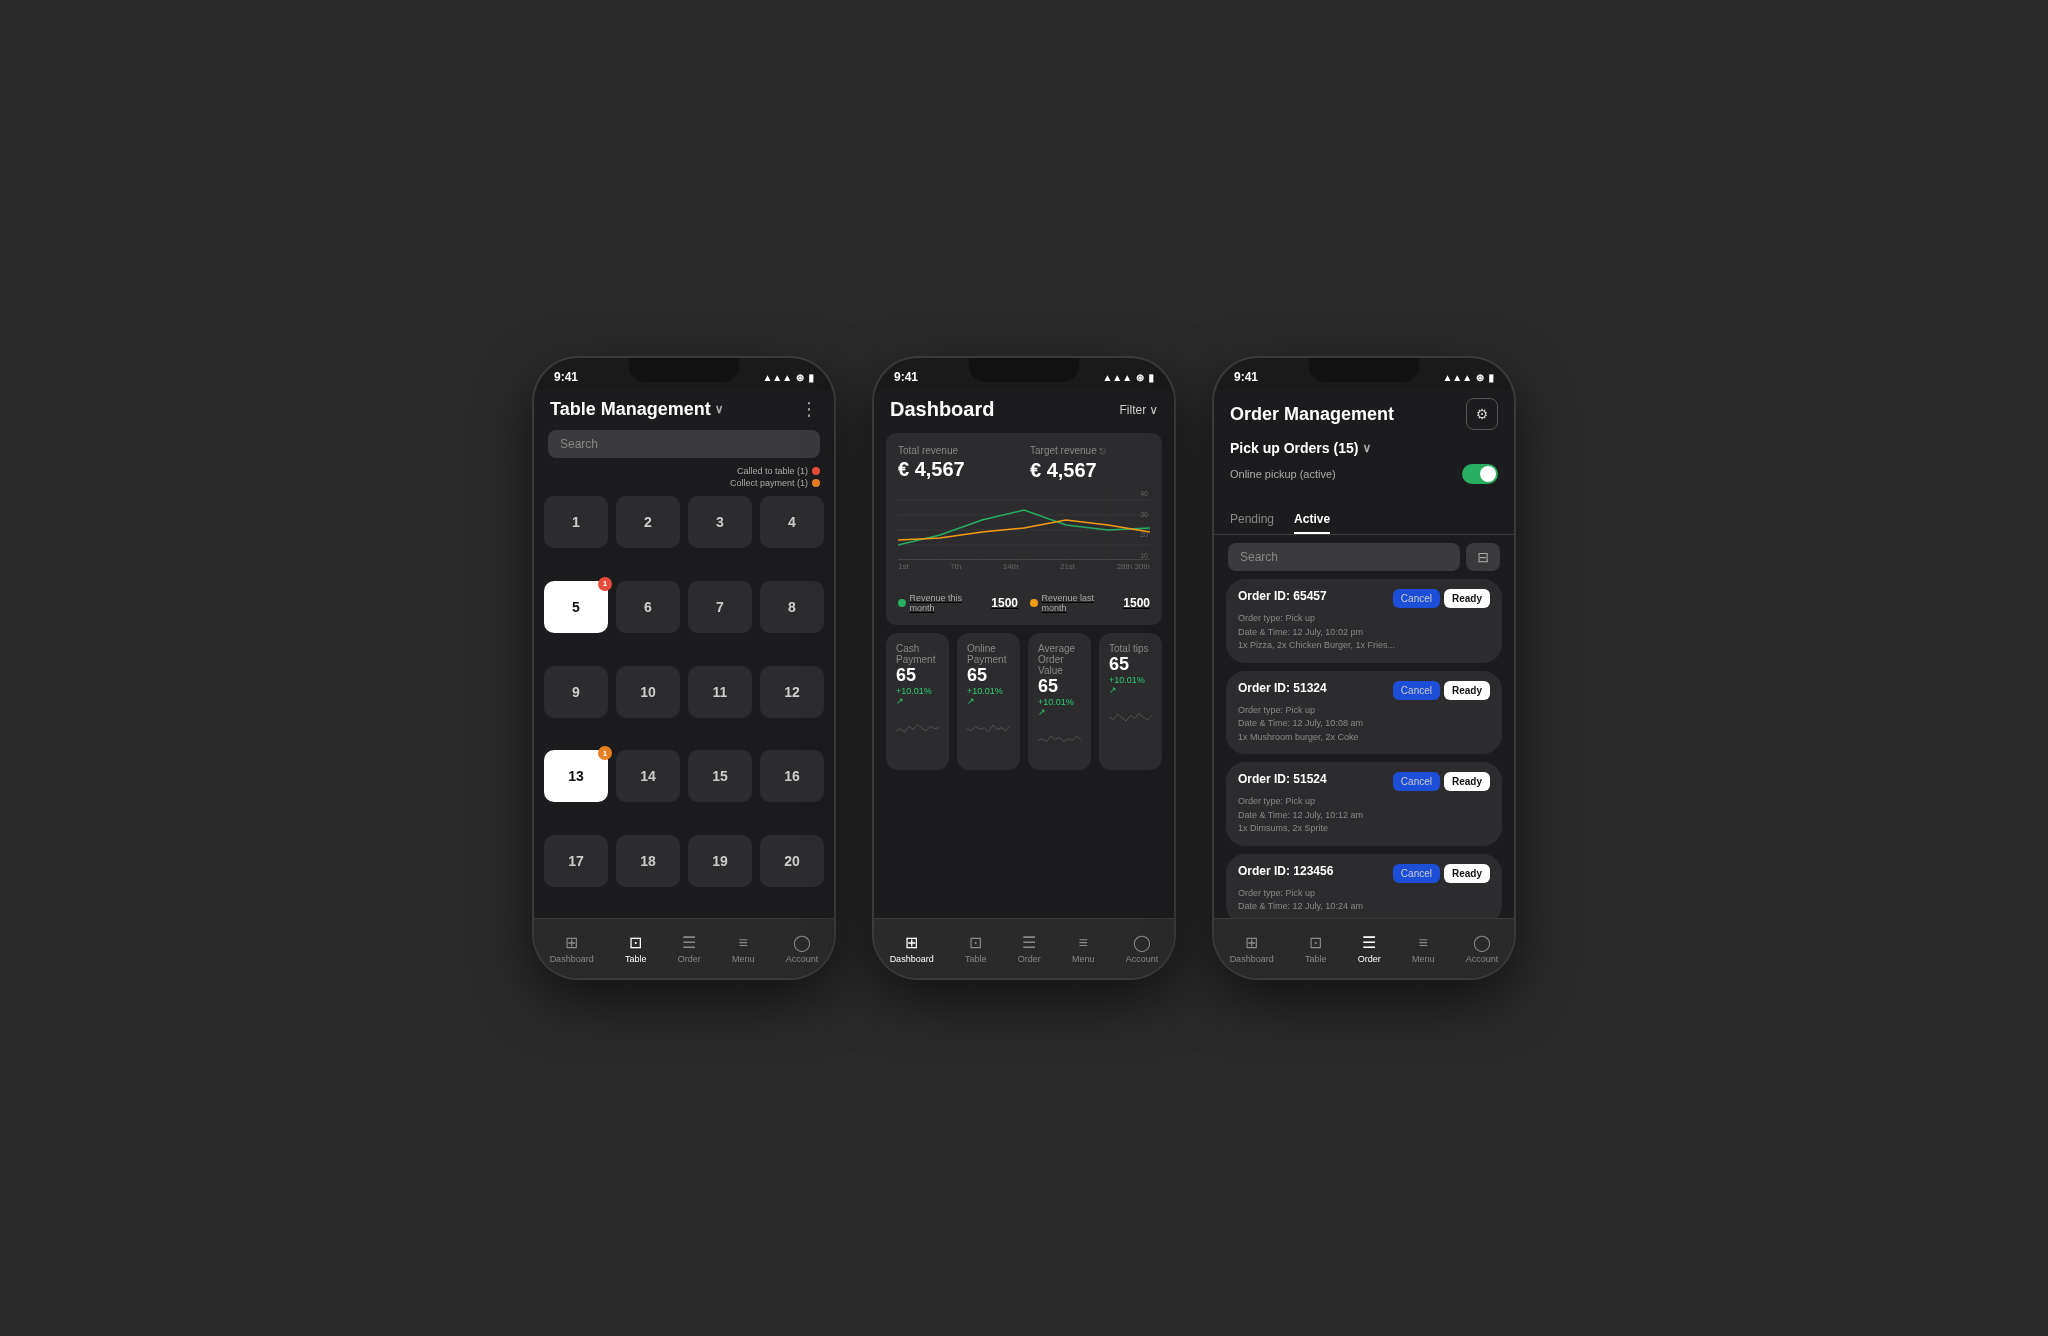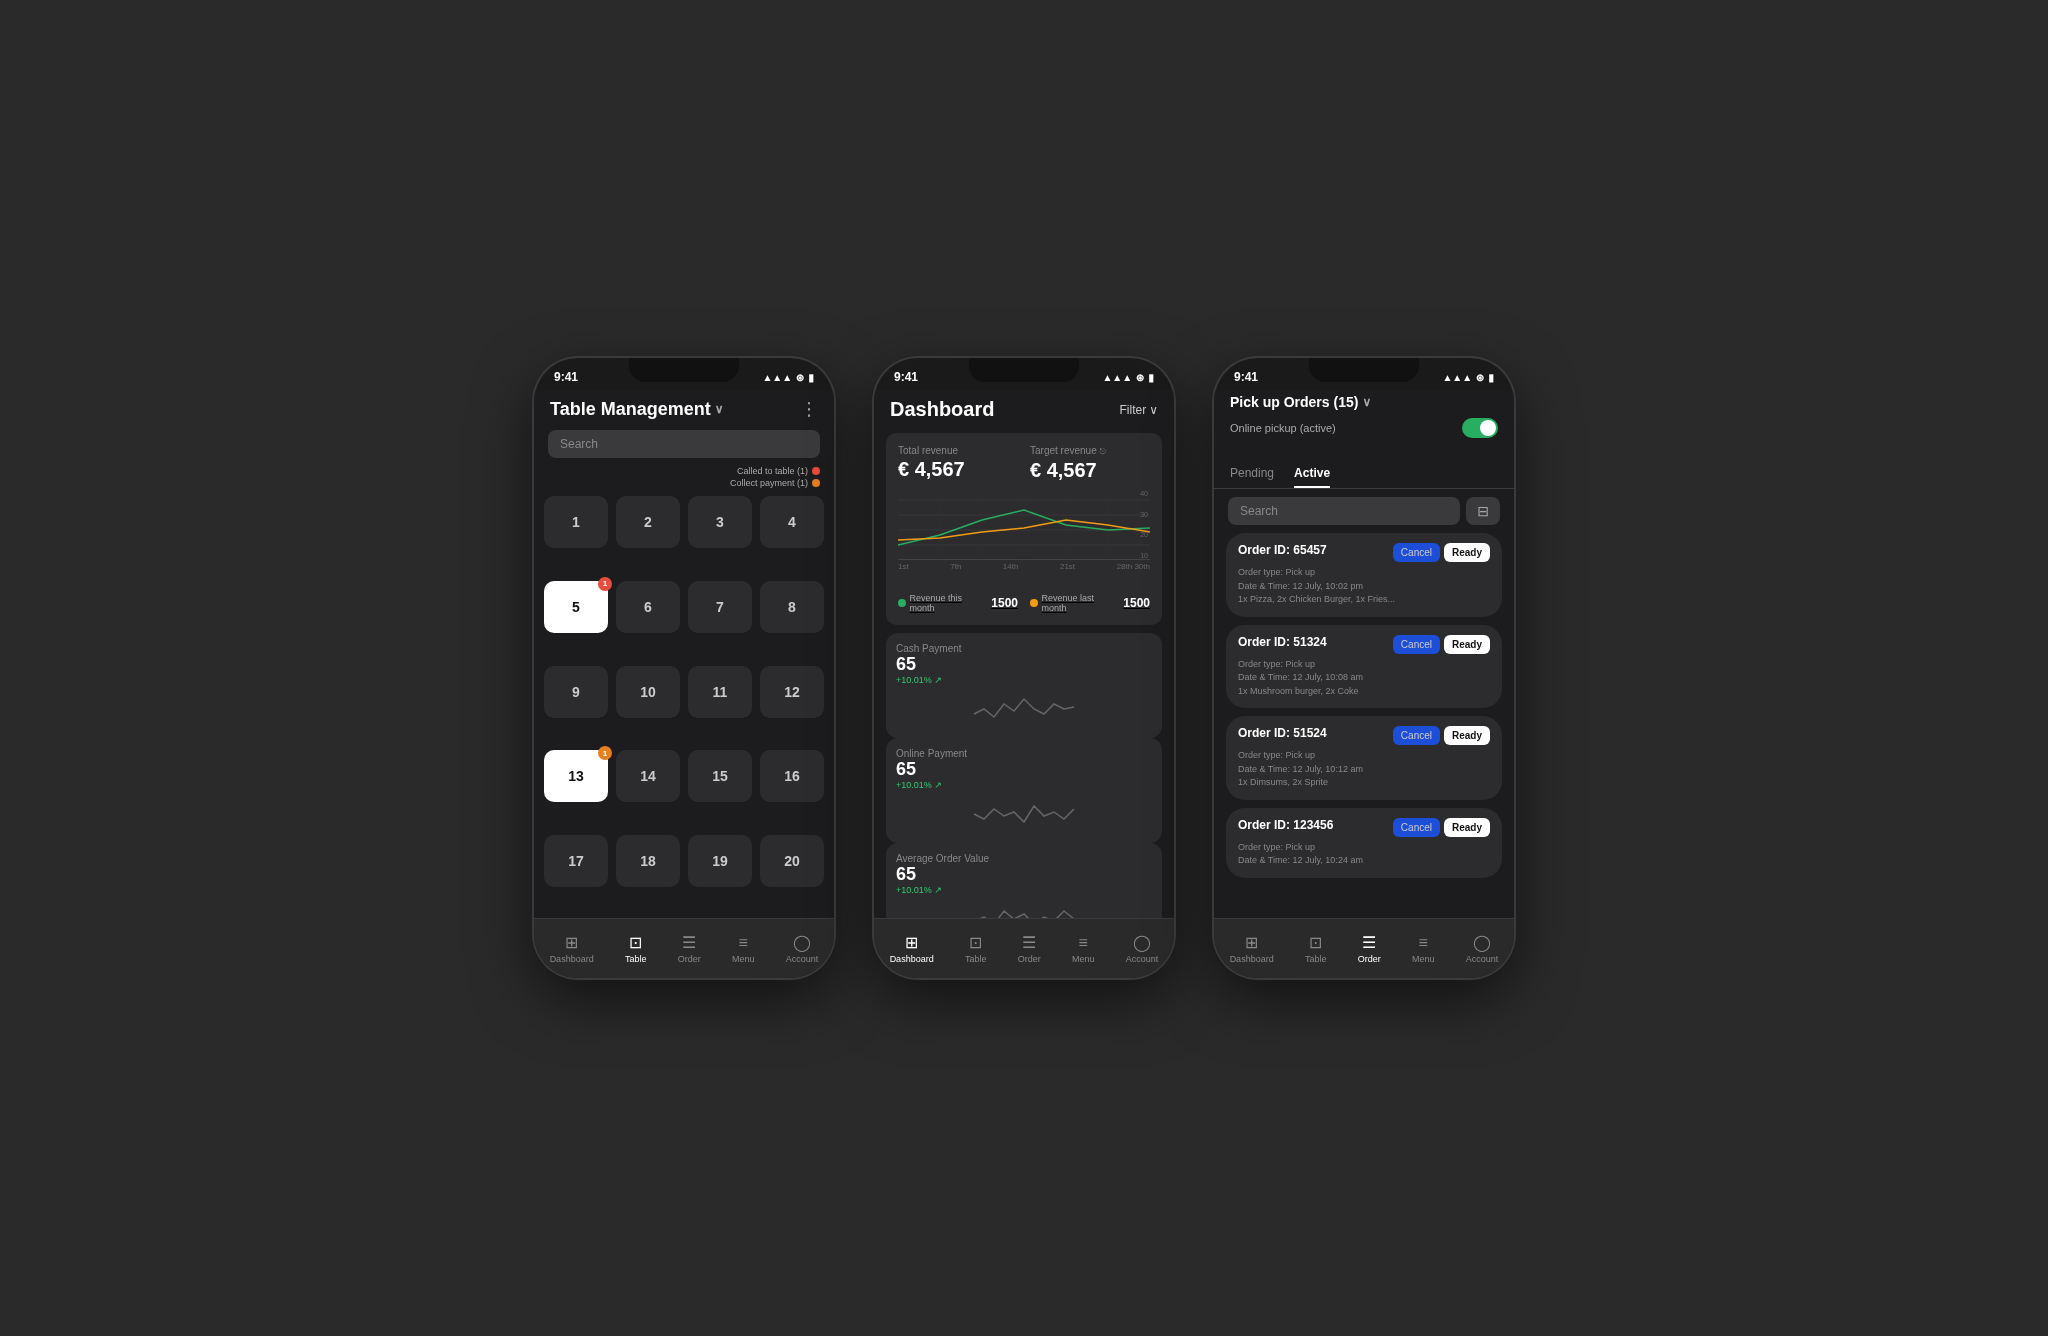--- a/index.html
+++ b/index.html
@@ -240,21 +240,22 @@
       gap: 4px;
       font-size: 9px;
       color: #aaa;
     }
     .legend-dot { width: 8px; height: 8px; border-radius: 50%; }
     .legend-dot-green { background: #27ae60; }
     .legend-dot-yellow { background: #f39c12; }
     .legend-val { font-size: 12px; font-weight: 700; color: #fff; margin-left: 2px; }
     .metrics-grid {
       display: grid;
-      grid-template-columns: 1fr;
+      grid-template-columns: 1fr 1fr 1fr 1fr;
+      gap: 8px;
     }
     .metric-card {
       background: #2c2c2e;
       border-radius: 12px;
       padding: 10px;
     }
     .metric-label { font-size: 10px; color: #888; }
     .metric-val { font-size: 18px; font-weight: 700; color: #fff; }
     .metric-change { font-size: 9px; color: #2ecc71; margin-bottom: 4px; }
     svg.sparkline { width: 100%; height: 35px; }
@@ -655,20 +656,26 @@
     <div class="phone-notch"></div>
     <div class="status-bar">
       <span class="status-time">9:41</span>
       <div class="status-icons">
         <span>▲▲▲</span>
         <span>⊛</span>
         <span>▮</span>
       </div>
     </div>
     <div class="phone-content">
+      <div class="order-header">
+        <span class="order-title">Order Management</span>
+        <div class="gear-btn">
+          <span>⚙</span>
+        </div>
+      </div>
       <div class="pickup-row">
         <span>Pick up Orders (15)</span>
         <span style="font-size:12px;color:#aaa;">∨</span>
       </div>
       <div class="online-row">
         <span>Online pickup (active)</span>
         <div class="toggle">
           <div class="toggle-knob"></div>
         </div>
       </div>

